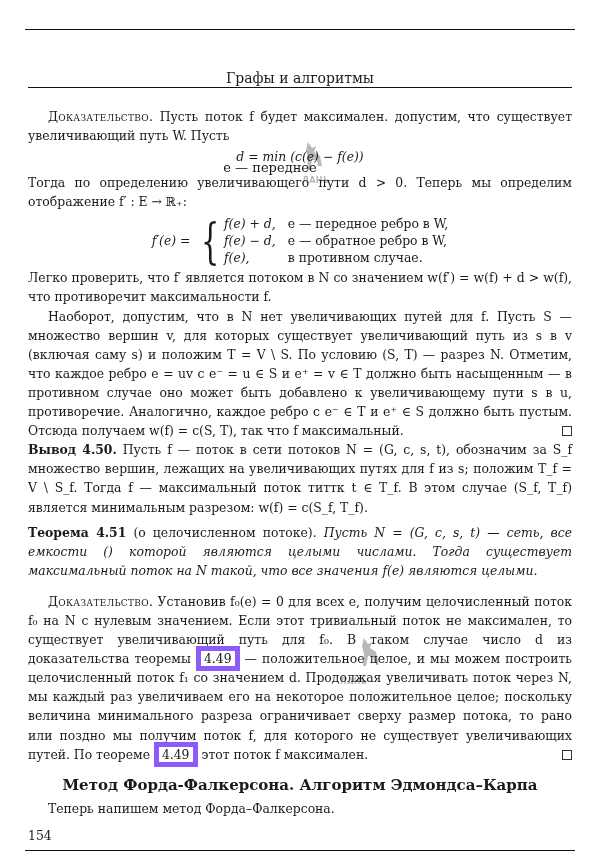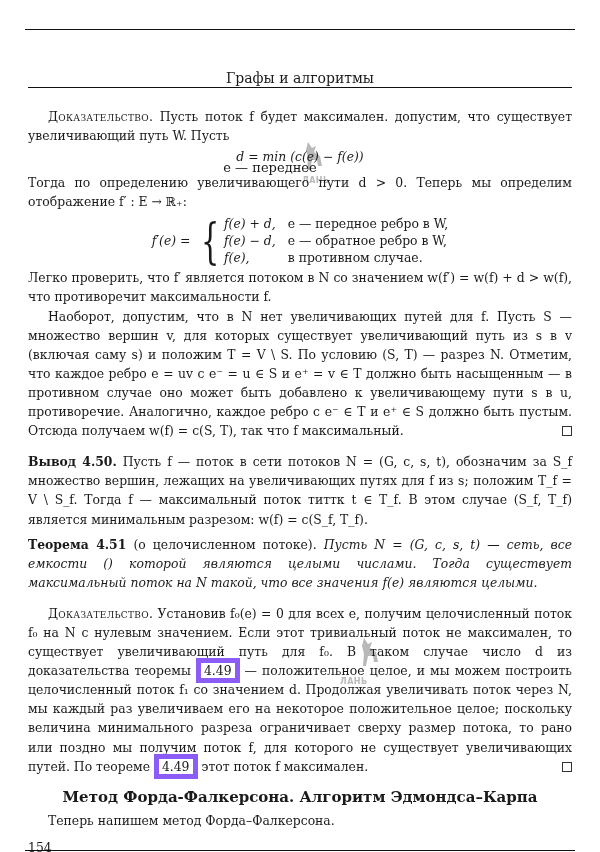--- a/index.html
+++ b/index.html
@@ -67,21 +67,21 @@
         <span>в противном случае.</span>
       </div>
     </div>
   </div>
 
   <p class="p">Легко проверить, что f′ является потоком в N со значением w(f′) = w(f) + d &gt; w(f), что противоречит максимальности f.</p>
   <p class="p indent">
     <span>Наоборот, допустим, что в N нет увеличивающих путей для f. Пусть S — множество вершин v, для которых существует увеличивающий путь из s в v (включая саму s) и положим T = V \ S. По условию (S, T) — разрез N. Отметим, что каждое ребро e = uv с e⁻ = u ∈ S и e⁺ = v ∈ T должно быть насыщенным — в противном случае оно может быть добавлено к увеличивающему пути s в u, противоречие. Аналогично, каждое ребро с e⁻ ∈ T и e⁺ ∈ S должно быть пустым. Отсюда получаем w(f) = c(S, T), так что f максимальный.</span><span class="qed"></span>
   </p>
 
-  <p class="p" style="margin-top:12px;">
+  <p class="p" style="">
     <span class="b">Вывод 4.50.</span><span> Пусть f — поток в сети потоков N = (G, c, s, t), обозначим за S_f множество вершин, лежащих на увеличивающих путях для f из s; положим T_f = V \ S_f. Тогда f — максимальный поток титтк t ∈ T_f. В этом случае (S_f, T_f) является минимальным разрезом: w(f) = c(S_f, T_f).</span>
   </p>
 
   <p class="p" style="margin-top:6px;">
     <span class="b">Теорема 4.51</span><span> (о целочисленном потоке).</span><span class="i"> Пусть N = (G, c, s, t) — сеть, все емкости () которой являются целыми числами. Тогда существует максимальный поток на N такой, что все значения f(e) являются целыми.</span>
   </p>
 
   <p class="p indent" style="margin-top:12px;">
     <span class="sc">Доказательство.</span><span> Установив f₀(e) = 0 для всех e, получим целочисленный поток f₀ на N с нулевым значением. Если этот тривиальный поток не максимален, то существует увеличивающий путь для f₀. В таком случае число d из доказательства теоремы </span><span class="ref">4.49</span><span> — положительное целое, и мы можем построить целочисленный поток f₁ со значением d. Продолжая увеличивать поток через N, мы каждый раз увеличиваем его на некоторое положительное целое; поскольку величина минимального разреза ограничивает сверху размер потока, то рано или поздно мы получим поток f, для которого не существует увеличивающих путей. По теореме </span><span class="ref">4.49</span><span> этот поток f максимален.</span><span class="qed"></span>
   </p>

